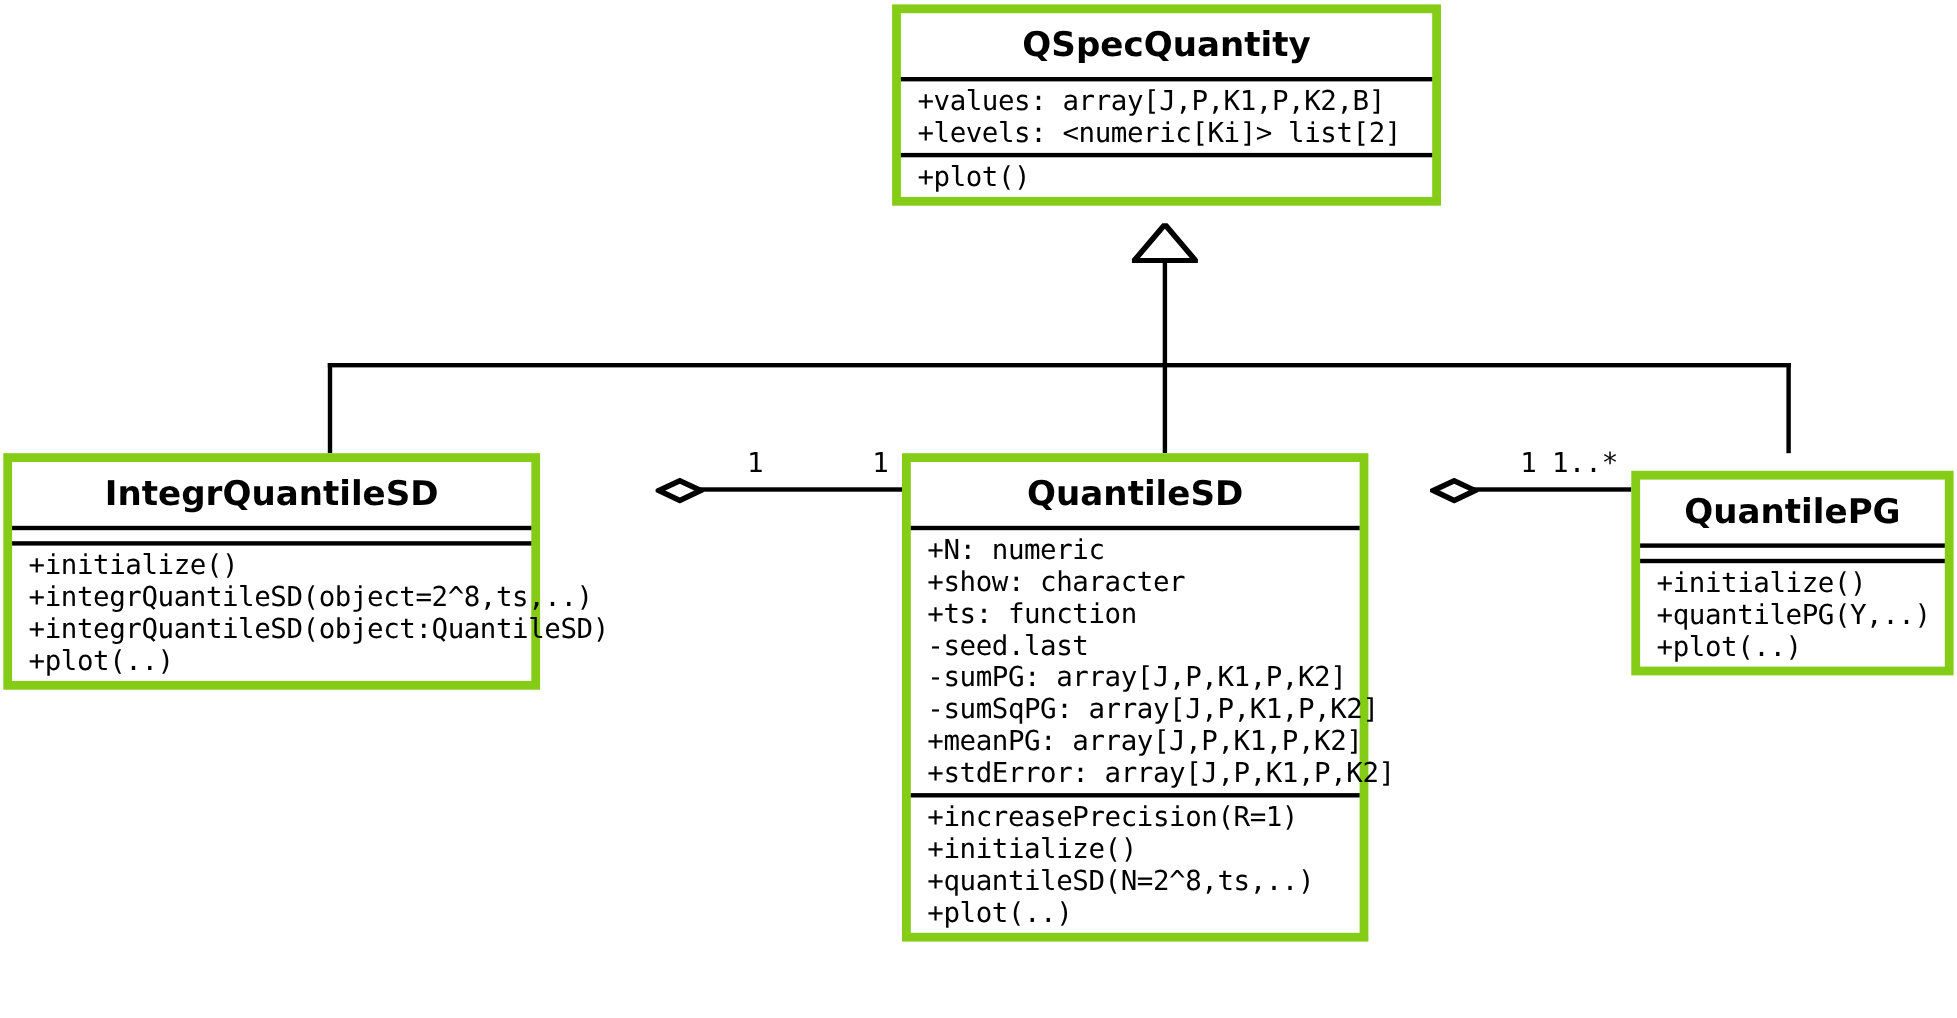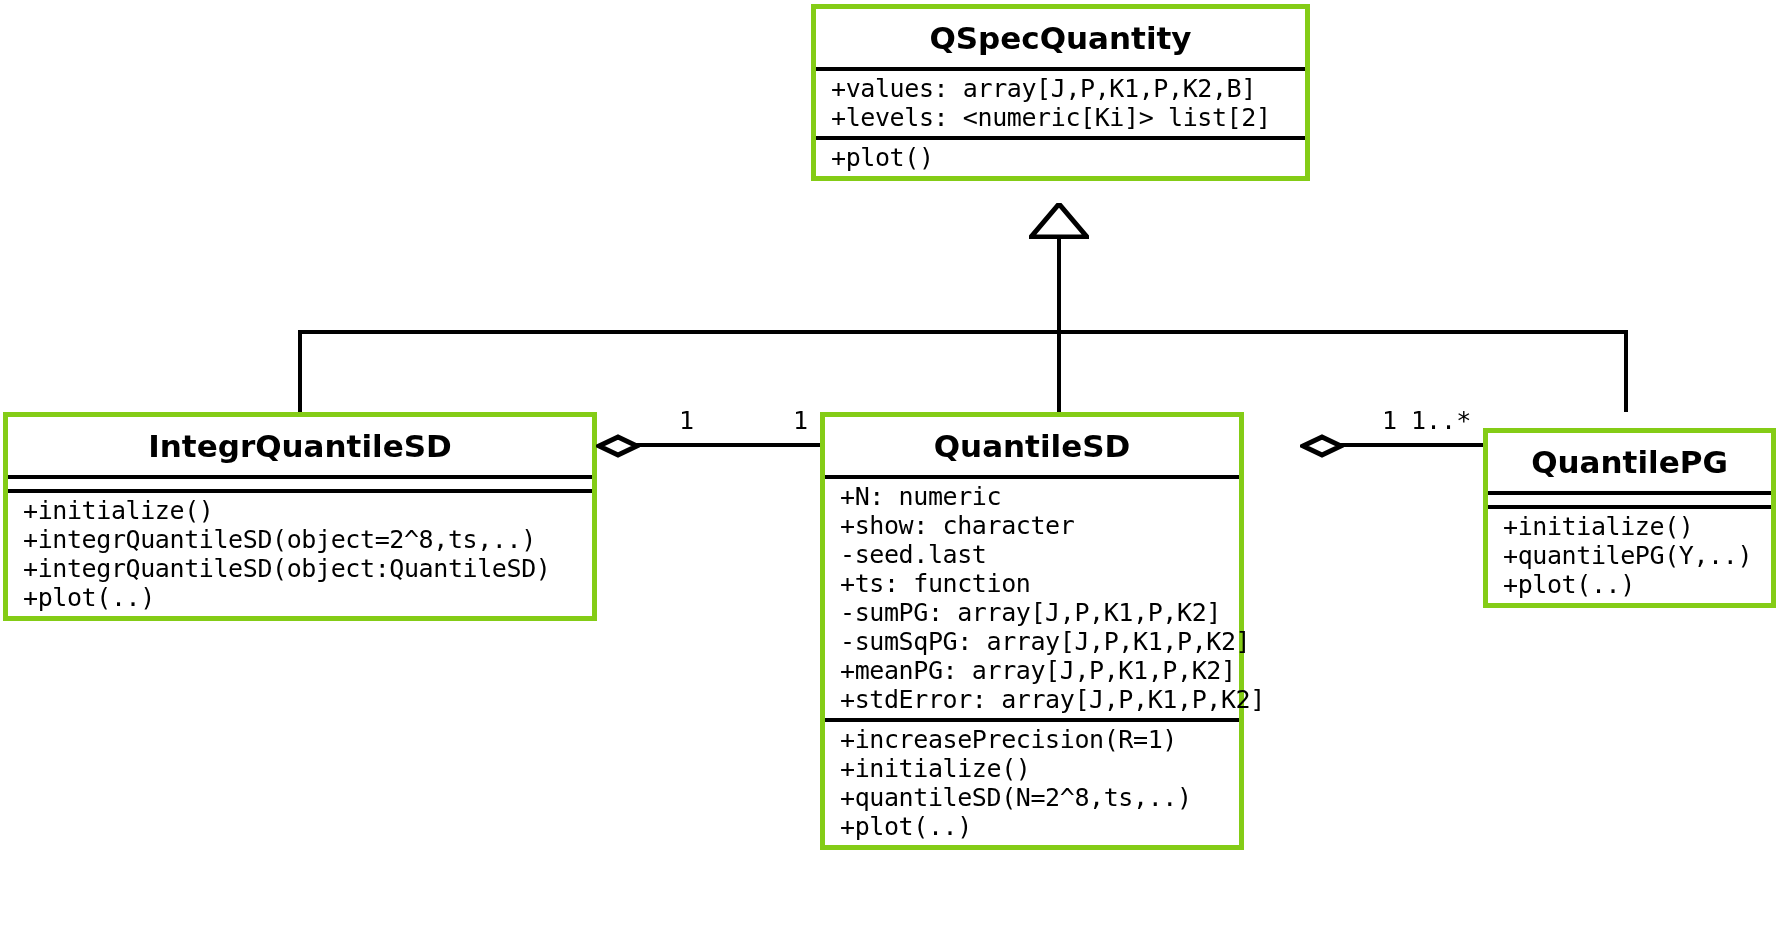--- a/index.html
+++ b/index.html
@@ -17,21 +17,21 @@
     height: 925px;
     background: #ffffff;
     overflow: hidden;
   }
 
   
   .uml-class {
     position: absolute;
     box-sizing: border-box;
     background: #ffffff;
-    border: 5px solid #84cc16;
+    border: 8px solid #84cc16;
     z-index: 5;
   }
   .uml-title {
     text-align: center;
     font-family: "DejaVu Sans", sans-serif;
     font-weight: bold;
     font-size: 31px;
     line-height: 1.0;
     color: #000000;
     padding: 14px 10px 13px 10px;
@@ -139,41 +139,41 @@
     <div class="uml-compartment">
       <div class="uml-row">+values: array[J,P,K1,P,K2,B]</div>
       <div class="uml-row">+levels: &lt;numeric[Ki]&gt; list[2]</div>
     </div>
     <div class="uml-sep"></div>
     <div class="uml-compartment">
       <div class="uml-row">+plot()</div>
     </div>
   </div>
 
-  <div class="uml-class" style="left:3px; top:412px; width:594px;">
+  <div class="uml-class" style="left:3px; top:412px; width:488px;">
     <div class="uml-title">IntegrQuantileSD</div>
     <div class="uml-sep"></div>
     <div class="uml-compartment empty"></div>
     <div class="uml-sep"></div>
     <div class="uml-compartment">
       <div class="uml-row">+initialize()</div>
       <div class="uml-row">+integrQuantileSD(object=2^8,ts,..)</div>
       <div class="uml-row">+integrQuantileSD(object:QuantileSD)</div>
       <div class="uml-row">+plot(..)</div>
     </div>
   </div>
 
   <div class="uml-class" style="left:820px; top:412px; width:424px;">
     <div class="uml-title">QuantileSD</div>
     <div class="uml-sep"></div>
     <div class="uml-compartment">
       <div class="uml-row">+N: numeric</div>
       <div class="uml-row">+show: character</div>
+      <div class="uml-row">+ts: function</div>
       <div class="uml-row">-seed.last</div>
-      <div class="uml-row">+ts: function</div>
       <div class="uml-row">-sumPG: array[J,P,K1,P,K2]</div>
       <div class="uml-row">-sumSqPG: array[J,P,K1,P,K2]</div>
       <div class="uml-row">+meanPG: array[J,P,K1,P,K2]</div>
       <div class="uml-row">+stdError: array[J,P,K1,P,K2]</div>
     </div>
     <div class="uml-sep"></div>
     <div class="uml-compartment">
       <div class="uml-row">+increasePrecision(R=1)</div>
       <div class="uml-row">+initialize()</div>
       <div class="uml-row">+quantileSD(N=2^8,ts,..)</div>

